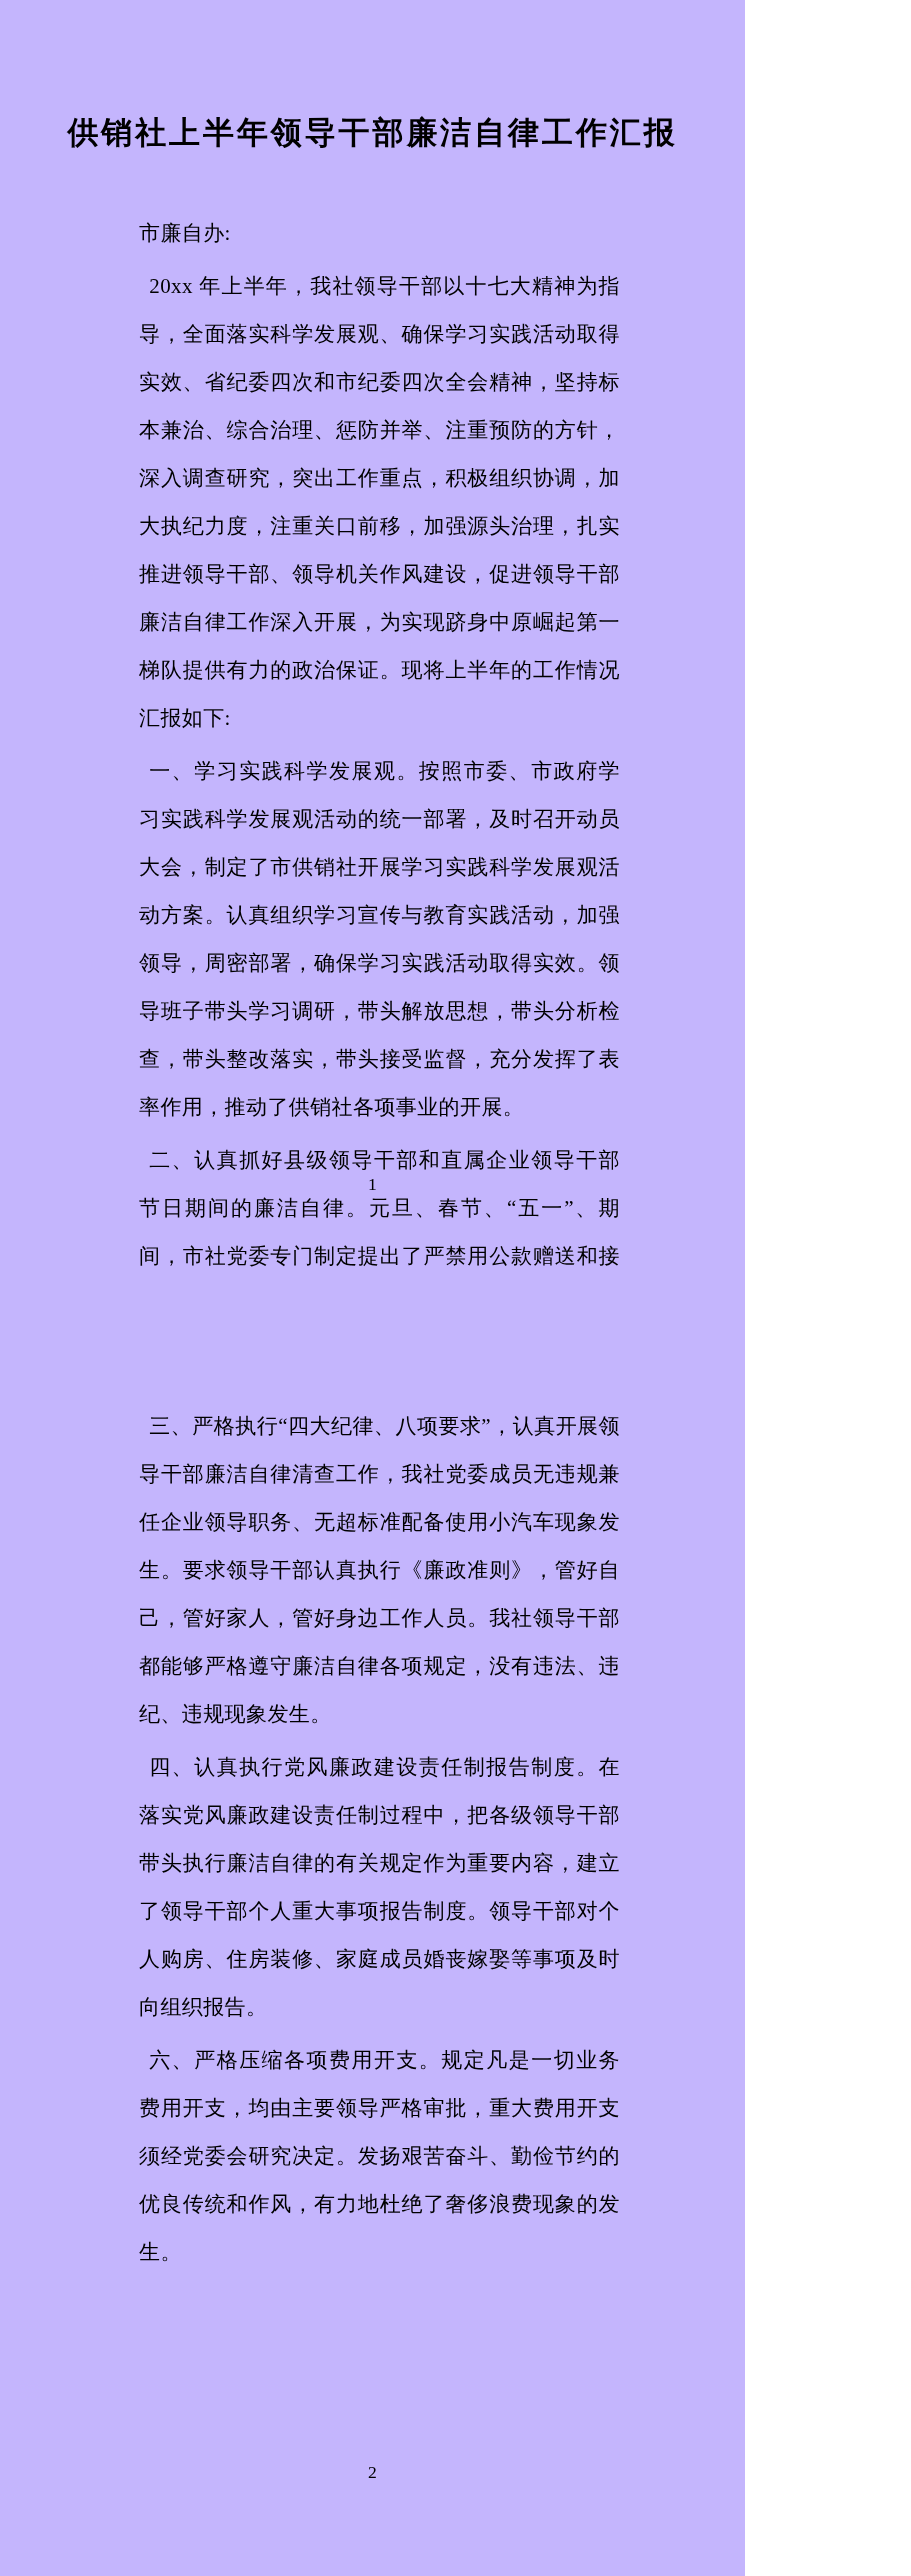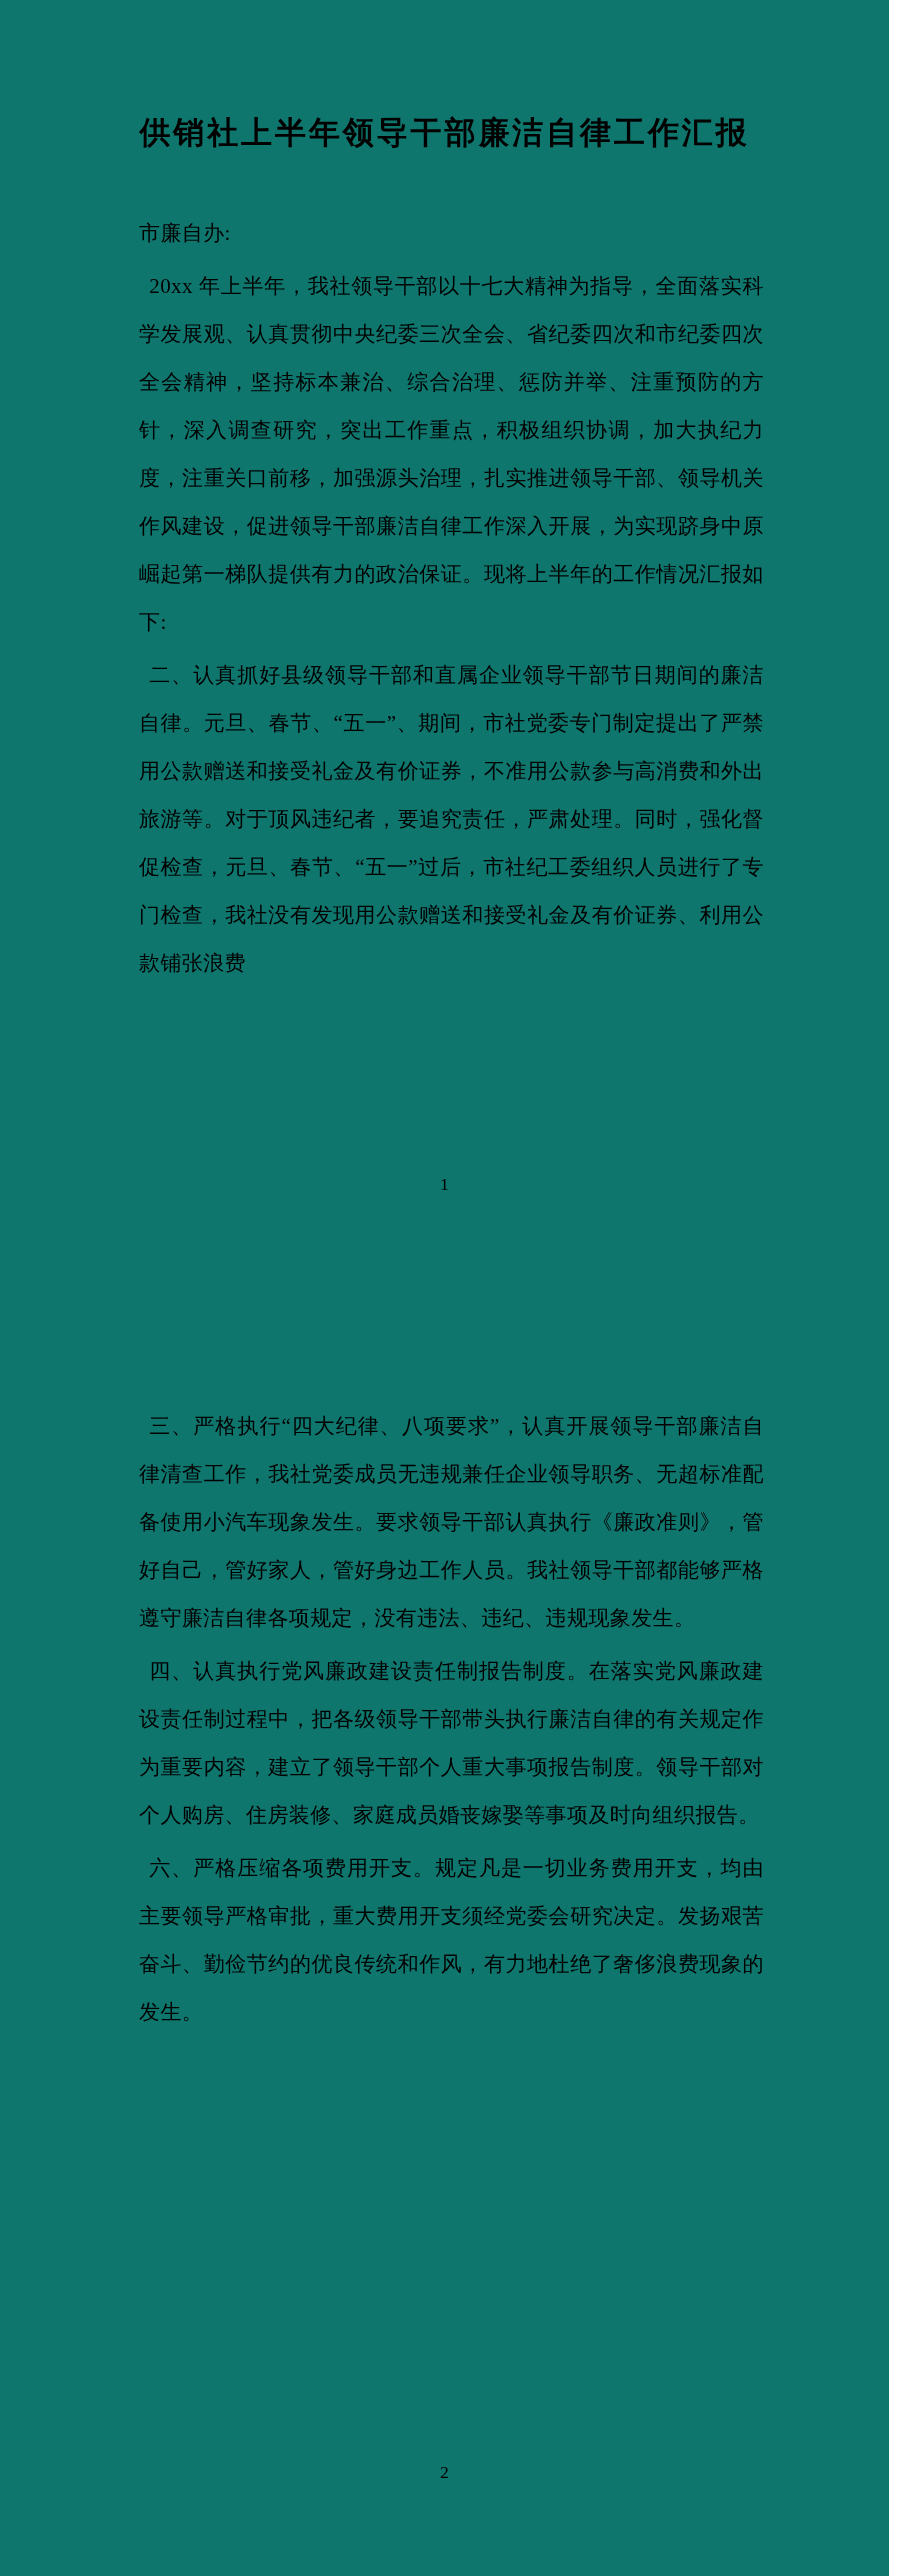--- a/index.html
+++ b/index.html
@@ -7,23 +7,23 @@
     padding: 0;
     background: #ffffff;
   }
   body {
     width: 911px;
     font-family: "Liberation Serif", "DejaVu Serif", serif;
     color: #000000;
   }
   .page {
     position: relative;
-    width: 889px;
+    width: 745px;
     height: 1288px;
-    background: #0f766e;
+    background: #c4b5fd;
     overflow: hidden;
   }
   .doc-title {
     margin: 0 0 56px 0;
     padding-top: 112px;
     text-align: center;
     font-size: 31px;
     line-height: 41px;
     font-weight: bold;
     letter-spacing: 2.9px;
@@ -55,21 +55,22 @@
     line-height: 22px;
   }
 </style>
 </head>
 <body>
 
 <div class="page page-1">
   <h1 class="doc-title">供销社上半年领导干部廉洁自律工作汇报</h1>
   <div class="content">
     <p>市廉自办:</p>
-    <p class="indent">20xx 年上半年，我社领导干部以十七大精神为指导，全面落实科学发展观、认真贯彻中央纪委三次全会、省纪委四次和市纪委四次全会精神，坚持标本兼治、综合治理、惩防并举、注重预防的方针，深入调查研究，突出工作重点，积极组织协调，加大执纪力度，注重关口前移，加强源头治理，扎实推进领导干部、领导机关作风建设，促进领导干部廉洁自律工作深入开展，为实现跻身中原崛起第一梯队提供有力的政治保证。现将上半年的工作情况汇报如下:</p>
+    <p class="indent">20xx 年上半年，我社领导干部以十七大精神为指导，全面落实科学发展观、确保学习实践活动取得实效、省纪委四次和市纪委四次全会精神，坚持标本兼治、综合治理、惩防并举、注重预防的方针，深入调查研究，突出工作重点，积极组织协调，加大执纪力度，注重关口前移，加强源头治理，扎实推进领导干部、领导机关作风建设，促进领导干部廉洁自律工作深入开展，为实现跻身中原崛起第一梯队提供有力的政治保证。现将上半年的工作情况汇报如下:</p>
+    <p class="indent">一、学习实践科学发展观。按照市委、市政府学习实践科学发展观活动的统一部署，及时召开动员大会，制定了市供销社开展学习实践科学发展观活动方案。认真组织学习宣传与教育实践活动，加强领导，周密部署，确保学习实践活动取得实效。领导班子带头学习调研，带头解放思想，带头分析检查，带头整改落实，带头接受监督，充分发挥了表率作用，推动了供销社各项事业的开展。</p>
     <p class="indent">二、认真抓好县级领导干部和直属企业领导干部节日期间的廉洁自律。元旦、春节、“五一”、期间，市社党委专门制定提出了严禁用公款赠送和接受礼金及有价证券，不准用公款参与高消费和外出旅游等。对于顶风违纪者，要追究责任，严肃处理。同时，强化督促检查，元旦、春节、“五一”过后，市社纪工委组织人员进行了专门检查，我社没有发现用公款赠送和接受礼金及有价证券、利用公款铺张浪费</p>
   </div>
   <div class="page-number">1</div>
 </div>
 
 <div class="page page-2">
   <div class="content">
     <p class="indent">三、严格执行“四大纪律、八项要求”，认真开展领导干部廉洁自律清查工作，我社党委成员无违规兼任企业领导职务、无超标准配备使用小汽车现象发生。要求领导干部认真执行《廉政准则》，管好自己，管好家人，管好身边工作人员。我社领导干部都能够严格遵守廉洁自律各项规定，没有违法、违纪、违规现象发生。</p>
     <p class="indent">四、认真执行党风廉政建设责任制报告制度。在落实党风廉政建设责任制过程中，把各级领导干部带头执行廉洁自律的有关规定作为重要内容，建立了领导干部个人重大事项报告制度。领导干部对个人购房、住房装修、家庭成员婚丧嫁娶等事项及时向组织报告。</p>
     <p class="indent">六、严格压缩各项费用开支。规定凡是一切业务费用开支，均由主要领导严格审批，重大费用开支须经党委会研究决定。发扬艰苦奋斗、勤俭节约的优良传统和作风，有力地杜绝了奢侈浪费现象的发生。</p>

